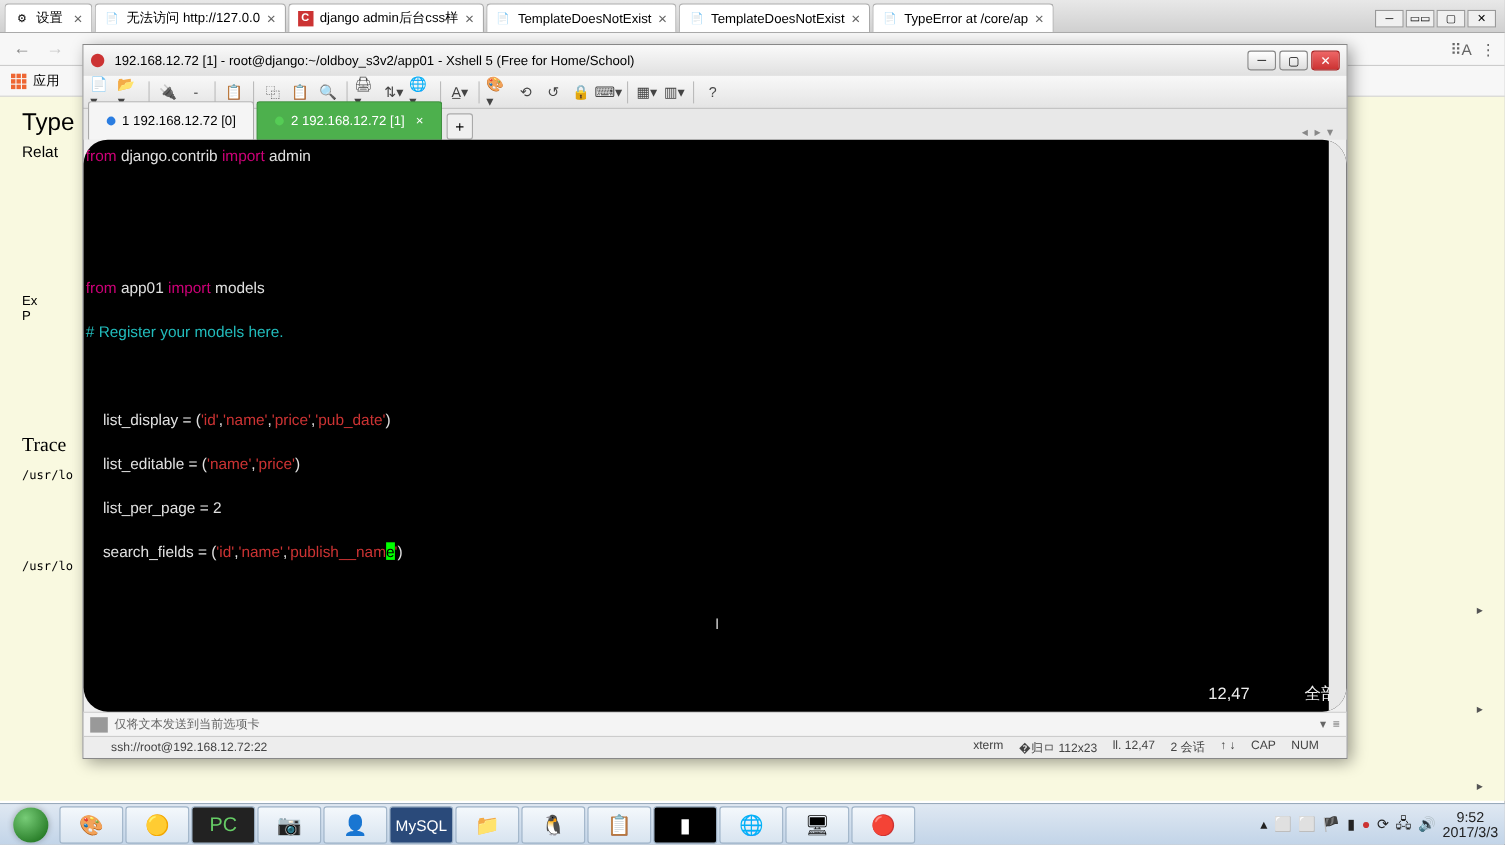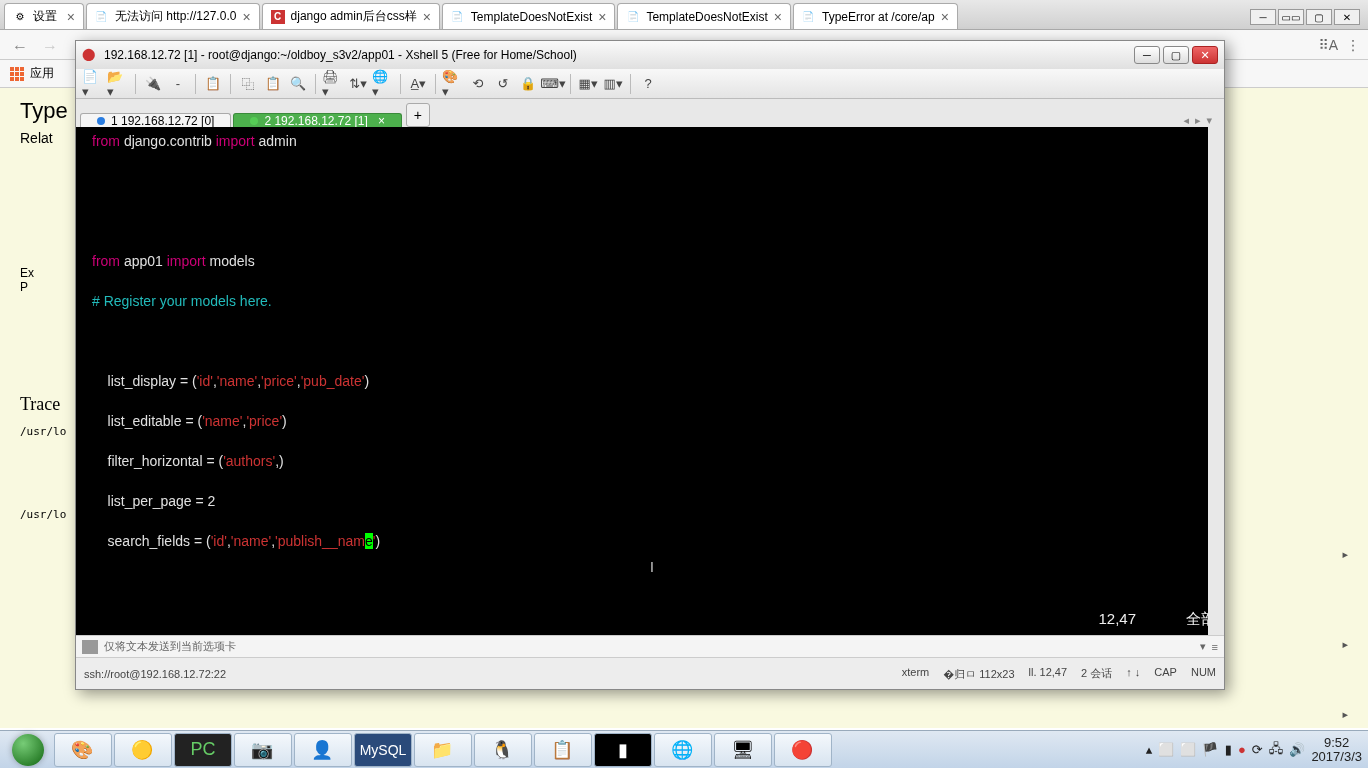--- a/index.html
+++ b/index.html
@@ -42,42 +42,42 @@
 .xshell-title .win-btn { width: 26px; height: 18px; border: 1px solid #888; background: linear-gradient(#fff,#ddd); border-radius: 3px; font-size: 11px; display: flex; align-items: center; justify-content: center; }
 .xshell-title .close-btn { background: linear-gradient(#e66,#c33); color: #fff; border-color: #a22; }
 
 .xshell-menu { height: 22px; display: flex; align-items: center; padding: 0 8px; font-size: 12px; gap: 14px; background: #f4f4f4; color: #222;}
 
 .xshell-tools { height: 30px; background: linear-gradient(#f8f8f8,#e4e4e4); display: flex; align-items: center; padding: 0 6px; gap: 3px; border-bottom: 1px solid #bbb; }
 .tool-btn { width: 22px; height: 22px; font-size: 13px; color: #444; display: flex; align-items: center; justify-content: center; }
 .tool-sep { width: 1px; height: 20px; background: #bbb; margin: 0 3px; }
 
 .xshell-tabs { height: 28px; background: #e8e8e8; display: flex; align-items: flex-end; padding: 0 4px; }
-.xtab { height: 14px; padding: 0 16px; display: flex; align-items: center; font-size: 12px; border: 1px solid #aaa; border-bottom: none; background: #f5f5f5; margin-right: 2px; border-radius: 3px 3px 0 0; }
+.xtab { height: 35px; padding: 0 16px; display: flex; align-items: center; font-size: 12px; border: 1px solid #aaa; border-bottom: none; background: #f5f5f5; margin-right: 2px; border-radius: 3px 3px 0 0; }
 .xtab.active { background: #4db04d; color: #fff; border-color: #3a8a3a; }
 .xtab .dot { width: 8px; height: 8px; border-radius: 50%; margin-right: 6px; }
 .xtab .blue-dot { background: #2a7de1; }
 .xtab .green-dot { background: #5c5; }
 .xtab .tab-x { margin-left: 10px; font-size: 12px; }
 .xtab-add { width: 24px; height: 24px; border: 1px solid #aaa; background: #f0f0f0; display: flex; align-items: center; justify-content: center; font-size: 14px; border-radius: 3px; margin-left: 2px; }
 .xtab-nav { margin-left: auto; display: flex; gap: 6px; padding-right: 8px; color: #888; font-size: 11px; }
 
-.terminal { flex: 1; background: #000; color: #e0e0e0; font-family: Consolas, monospace; font-size: 14px; line-height: 20px; padding: 4px 16px; overflow: hidden; position: relative; white-space: pre; }
+.terminal { flex: 1; background: #000; color: #e0e0e0; font-family: Consolas, monospace; font-size: 14px; line-height: 20px; padding: 4px 2px; overflow: hidden; position: relative; white-space: pre; border-radius: 22px; }
 .kw-magenta { color: #c07; }
 .kw-cyan { color: #2bb; }
 .kw-red { color: #c33; }
 .kw-yellow { color: #bb3; }
 .cursor { background: #0f0; color: #000; }
 .vim-status { position: absolute; right: 8px; bottom: 6px; display: flex; gap: 50px; font-size: 15px; color: #eee; }
 
 .compose-bar { height: 22px; background: #f4f4f4; display: flex; align-items: center; padding: 0 6px; font-size: 11px; color: #666; border-top: 1px solid #ccc; }
 .compose-bar .ico { width: 16px; height: 14px; background: #999; margin-right: 6px; }
 .compose-bar .right-controls { margin-left: auto; display: flex; gap: 6px; align-items: center; }
 
-.status-bar { height: 32px; background: #ededed; display: flex; align-items: center; padding: 0 8px; font-size: 11px; color: #444; border-top: 1px solid #ccc; }
+.status-bar { height: 20px; background: #ededed; display: flex; align-items: center; padding: 0 25px; font-size: 11px; color: #444; border-top: 1px solid #ccc; }
 .status-bar .right { margin-left: auto; display: flex; gap: 14px; }
 
 
 .taskbar { position: absolute; bottom: 0; left: 0; right: 0; height: 38px; background: linear-gradient(#dfe8f2, #c2d4e8); display: flex; align-items: center; padding: 0 2px; z-index: 20; border-top: 1px solid #9ab; }
 .start-btn { width: 52px; height: 36px; display: flex; align-items: center; justify-content: center; }
 .start-orb { width: 32px; height: 32px; border-radius: 50%; background: radial-gradient(circle at 35% 30%, #7c7, #161); box-shadow: 0 0 6px rgba(0,0,0,0.3); position: relative; }
 .task-item { width: 58px; height: 34px; border: 1px solid #a0b4c8; background: linear-gradient(#f4f8fc, #d8e4f0); border-radius: 3px; margin-right: 2px; display: flex; align-items: center; justify-content: center; font-size: 18px; }
 .tray { margin-left: auto; display: flex; align-items: center; gap: 6px; padding-right: 4px; font-size: 11px; color: #222; }
 .tray .clock { text-align: center; line-height: 14px; font-size: 13px; }
 .tray-icon { font-size: 13px; }
@@ -229,21 +229,20 @@
   </div>
 
   <div class="terminal"><div><span class="kw-magenta">from</span><span> django.contrib </span><span class="kw-magenta">import</span><span> admin</span></div>
 <div> </div>
 <div> </div>
 <div><span class="kw-magenta">from</span><span> app01 </span><span class="kw-magenta">import</span><span> models</span></div>
 <div><span class="kw-cyan"># Register your models here.</span></div>
 <div> </div>
 <div><span>    list_display = (</span><span class="kw-red">'id'</span><span>,</span><span class="kw-red">'name'</span><span>,</span><span class="kw-red">'price'</span><span>,</span><span class="kw-red">'pub_date'</span><span>)</span></div>
 <div><span>    list_editable = (</span><span class="kw-red">'name'</span><span>,</span><span class="kw-red">'price'</span><span>)</span></div>
-<div><span>    filter_horizontal = (</span><span class="kw-red">'authors'</span><span>,)</span></div>
 <div><span>    list_per_page = 2</span></div>
 <div><span>    search_fields = (</span><span class="kw-red">'id'</span><span>,</span><span class="kw-red">'name'</span><span>,</span><span class="kw-red">'publish__nam</span><span class="cursor">e</span><span class="kw-red">'</span><span>)</span></div>
 <div> </div>
 
 
 
 
 
 
 

